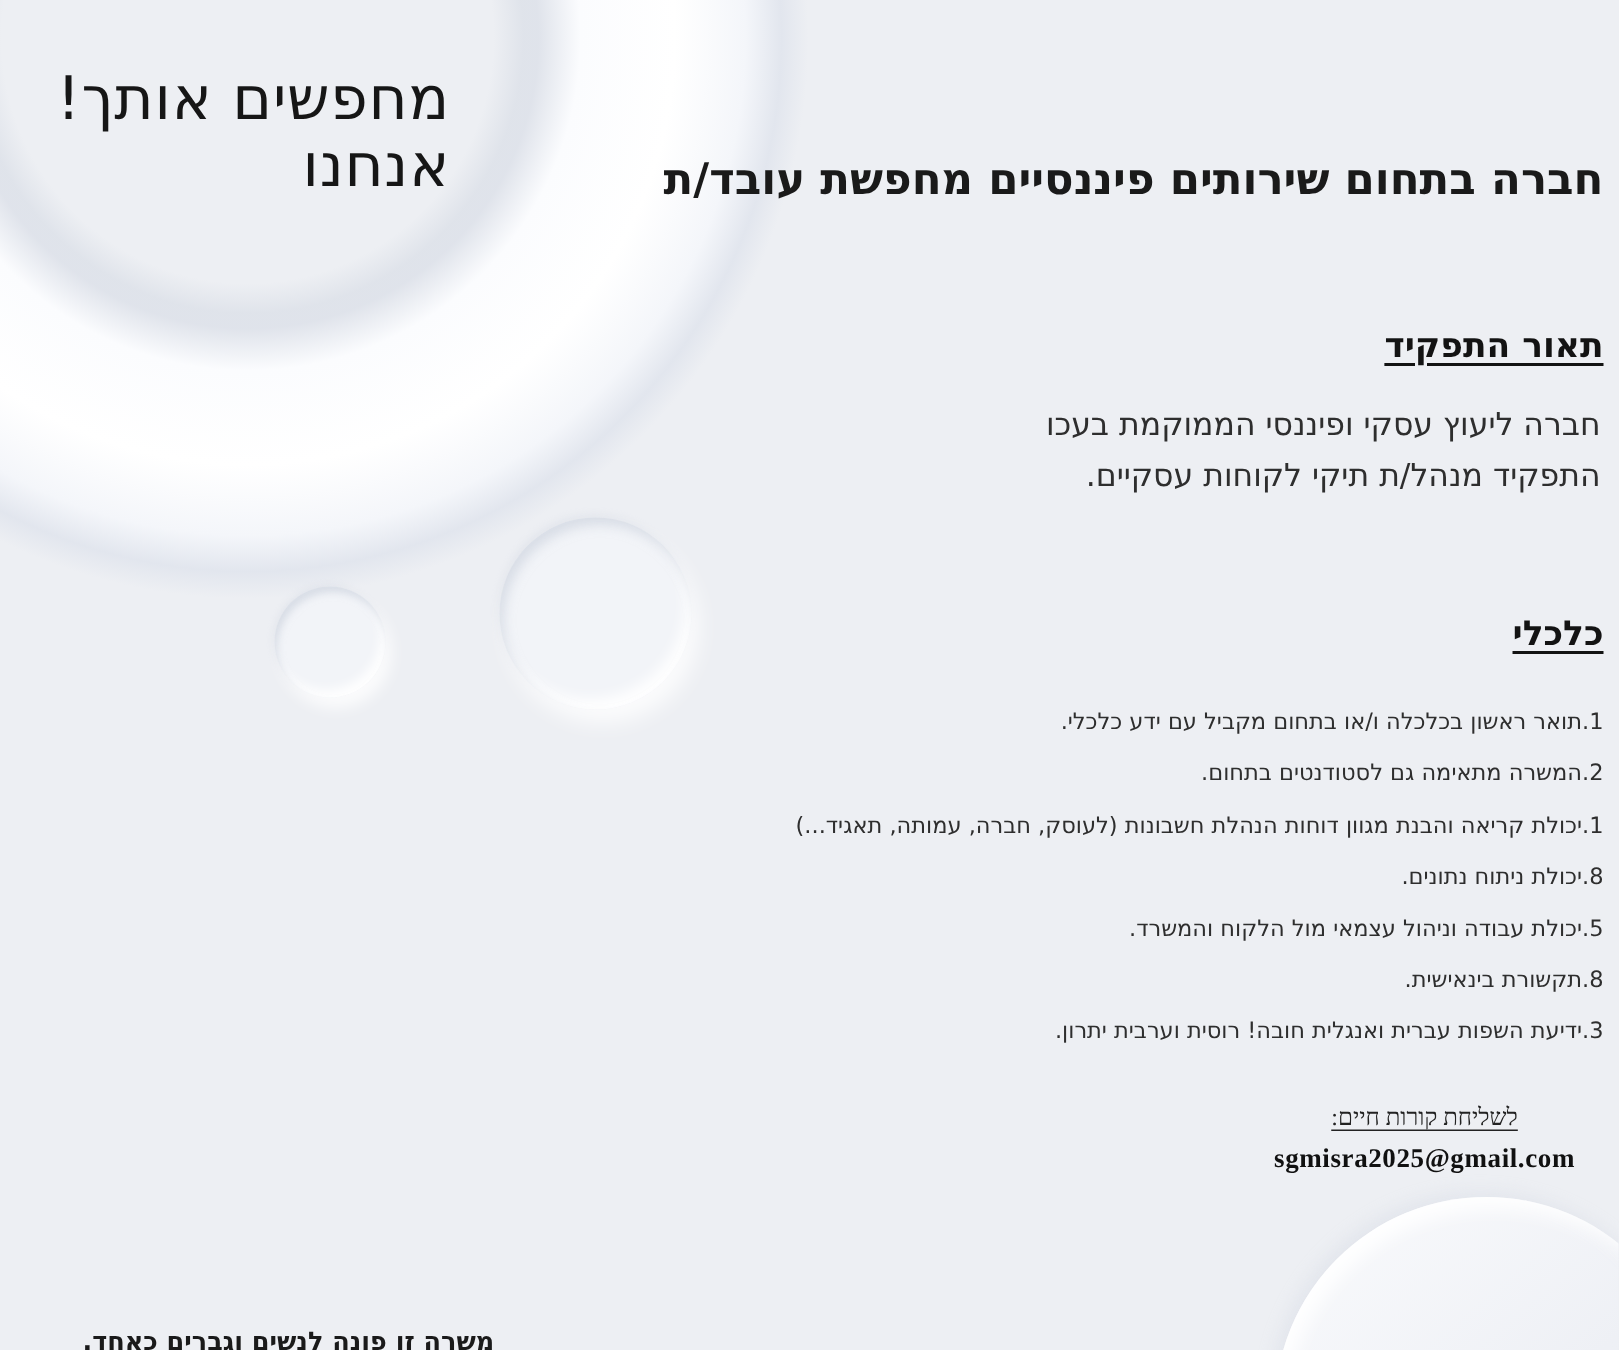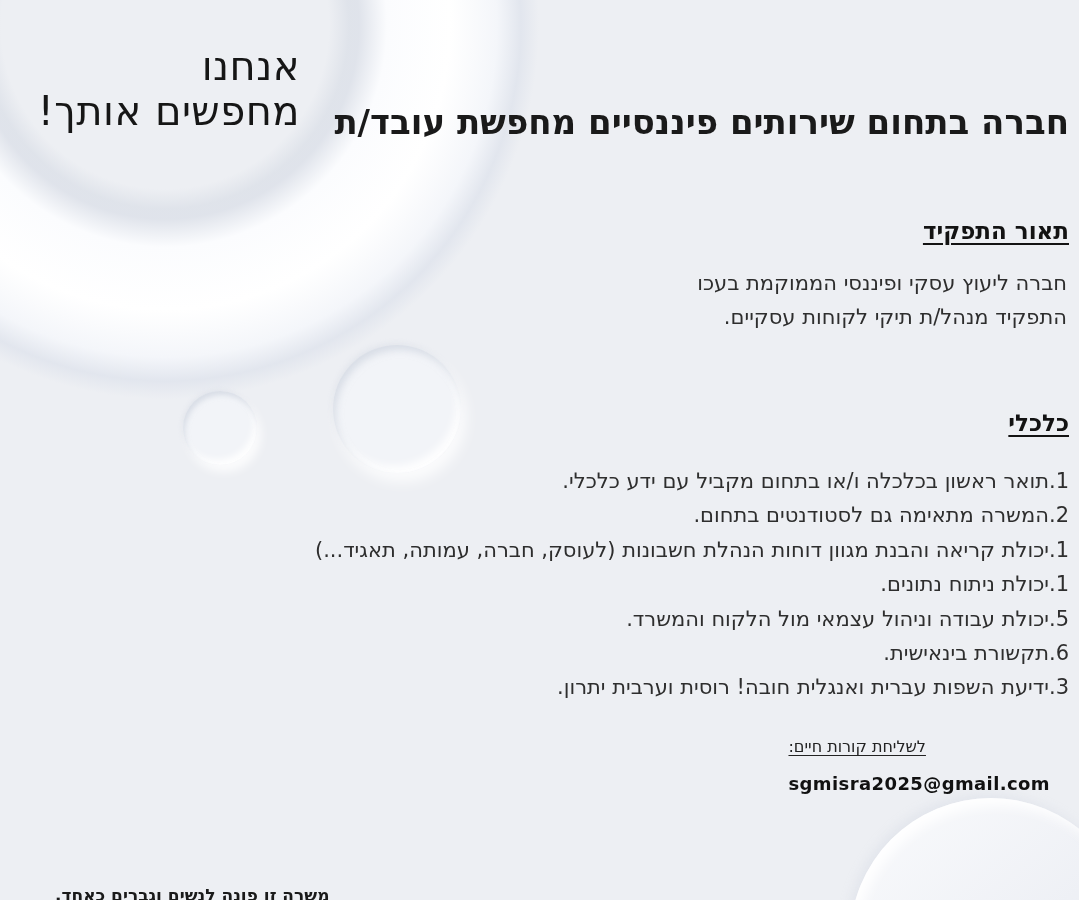--- a/index.html
+++ b/index.html
@@ -53,90 +53,90 @@
   
   .hero{
     position:absolute;left:18px;top:44px;width:282px;
     direction:rtl;text-align:right;
     font-size:40px;line-height:1.12;font-weight:400;color:#161616;
     letter-spacing:0.5px;
   }
   .headline{
     position:absolute;right:10px;top:102px;
     direction:rtl;text-align:right;
-    font-size:34px;font-weight:bold;color:#1a1a1a;
+    font-size:29px;font-weight:bold;color:#1a1a1a;
   }
   .section-title{
     position:absolute;right:10px;
     direction:rtl;text-align:left;
     font-size:23px;font-weight:bold;color:#131313;
     text-decoration:underline;text-underline-offset:4px;
   }
   .title-job{top:218px;}
   .title-req{top:410px;}
   .paragraph{
     position:absolute;right:12px;top:266px;
     direction:rtl;text-align:right;
     font-size:21px;line-height:34px;color:#2e2e2e;
   }
   .req-list{
     position:absolute;right:10px;top:464px;
     direction:rtl;text-align:right;
-    font-size:21px;line-height:34.4px;color:#2e2e2e;
+    font-size:15px;line-height:34.4px;color:#2e2e2e;
   }
   .contact{
     position:absolute;right:29px;top:737px;
-    direction:rtl;text-align:left;
+    direction:rtl;text-align:center;font-family:Liberation Serif, serif;
   }
   .contact-label{
     font-size:16px;color:#222;
     text-decoration:underline;text-underline-offset:3px;
   }
   .contact-email{
     direction:ltr;
-    margin-top:17px;
+    margin-top:7px;
     font-size:18px;font-weight:bold;color:#111;letter-spacing:0.4px;
   }
   .footer-note{
     position:absolute;left:55px;top:845px;
     direction:rtl;
     font-size:17px;font-weight:bold;color:#1a1a1a;margin-top:40px;
   }
 </style>
 </head>
 <body>
 
 <div class="decor">
   <div class="ring"></div>
   <div class="bump bump-mid-large"></div>
   <div class="bump bump-mid-small"></div>
   <div class="bump bump-bottom-right"></div>
 </div>
 
 <div class="hero">
+  <div>מחפשים אותך!</div>
   <div>אנחנו</div>
-  <div>מחפשים אותך!</div>
 </div>
 
 <div class="headline">חברה בתחום שירותים פיננסיים מחפשת עובד/ת</div>
 
 <div class="section-title title-job">תאור התפקיד</div>
 <div class="paragraph">
   <div>חברה ליעוץ עסקי ופיננסי הממוקמת בעכו</div>
   <div>התפקיד מנהל/ת תיקי לקוחות עסקיים.</div>
 </div>
 
 <div class="section-title title-req">כלכלי</div>
 <div class="req-list">
   <div>1.תואר ראשון בכלכלה ו/או בתחום מקביל עם ידע כלכלי.</div>
   <div>2.המשרה מתאימה גם לסטודנטים בתחום.</div>
   <div>1.יכולת קריאה והבנת מגוון דוחות הנהלת חשבונות (לעוסק, חברה, עמותה, תאגיד...)</div>
-  <div>1.יכולת ניתוח נתונים.</div>
+  <div>8.יכולת ניתוח נתונים.</div>
   <div>5.יכולת עבודה וניהול עצמאי מול הלקוח והמשרד.</div>
-  <div>6.תקשורת בינאישית.</div>
+  <div>8.תקשורת בינאישית.</div>
   <div>3.ידיעת השפות עברית ואנגלית חובה! רוסית וערבית יתרון.</div>
 </div>
 
 <div class="contact">
   <div class="contact-label">לשליחת קורות חיים:</div>
   <div class="contact-email">sgmisra2025@gmail.com</div>
 </div>
 
 <div class="footer-note">משרה זו פונה לנשים וגברים כאחד.</div>
 

